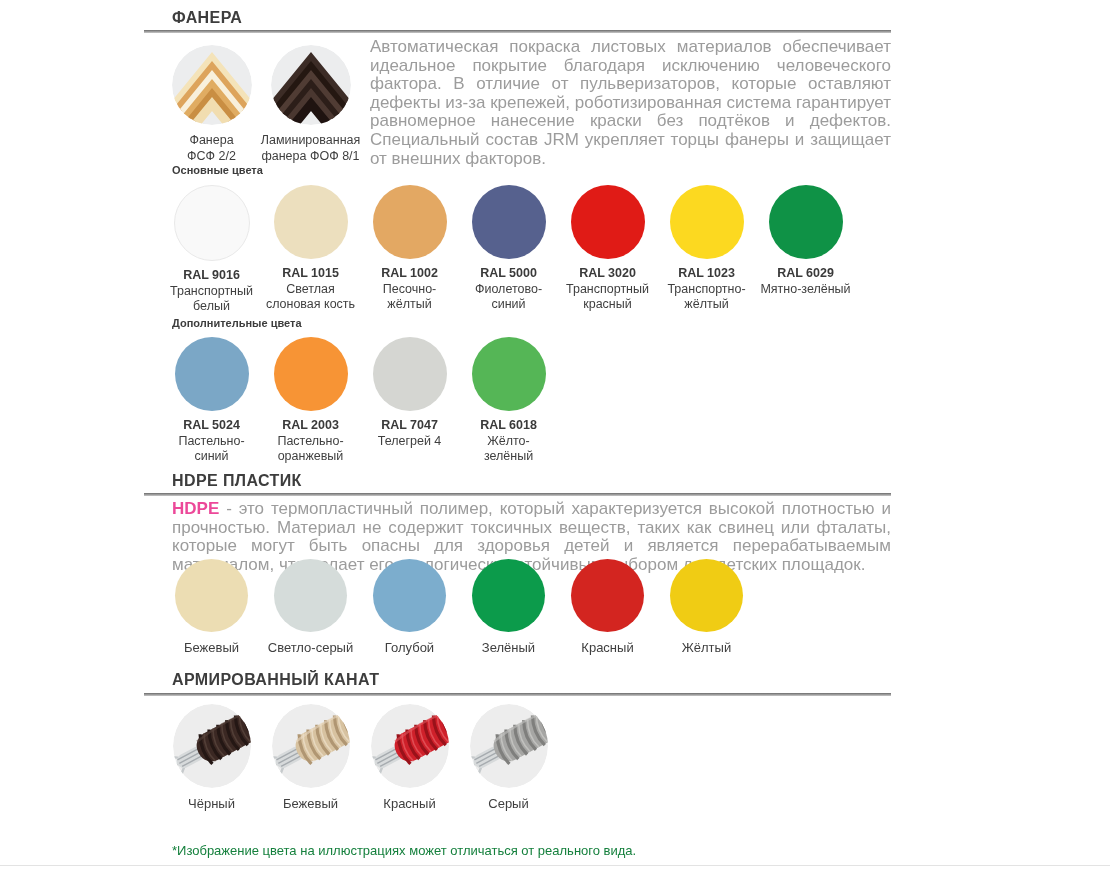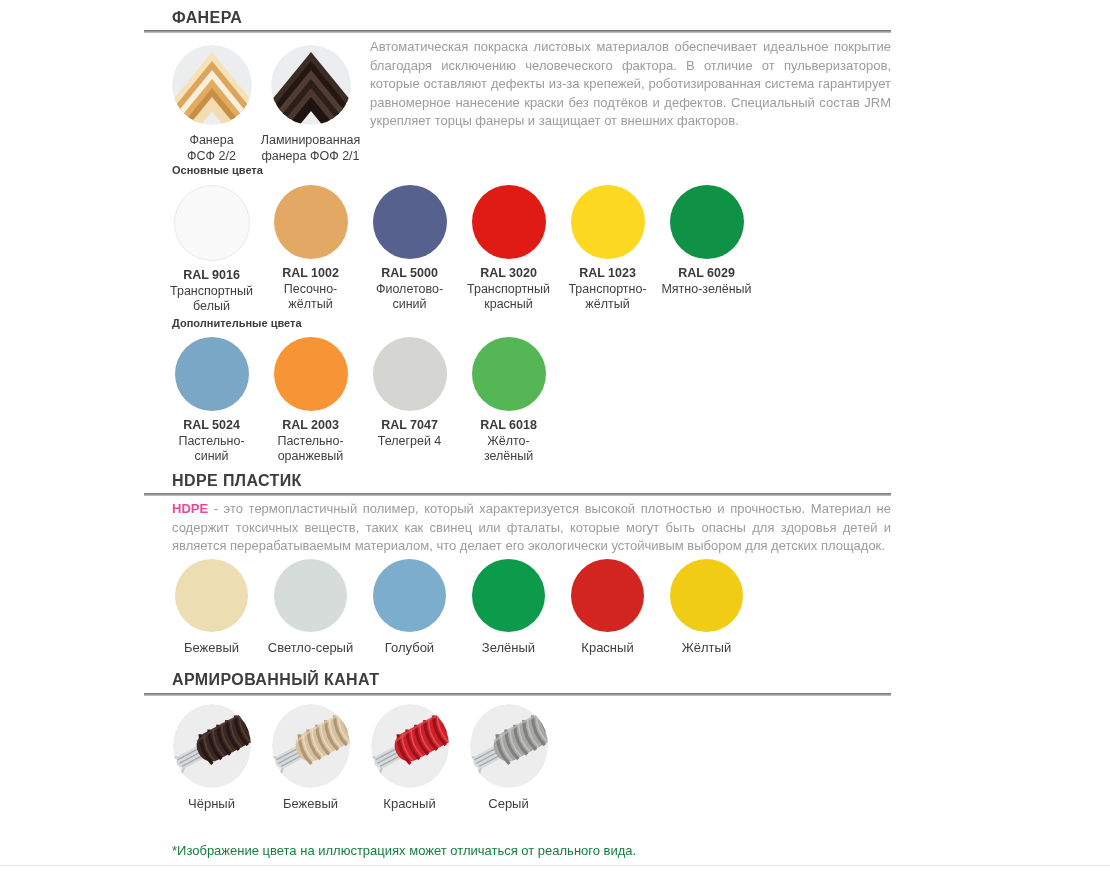--- a/index.html
+++ b/index.html
@@ -1,21 +1,21 @@
 <!DOCTYPE html>
 <html><head>
 <meta charset="utf-8">
 <style>
   html,body{margin:0;padding:0;background:#fff;}
   .page{position:relative;width:1110px;height:879px;background:#ffffff;overflow:hidden;
         font-family:"Liberation Sans", sans-serif;color:#3e3e3e;}
   .hdr{position:absolute;left:172px;font-weight:bold;font-size:16px;letter-spacing:.4px;color:#3d3d3d;}
   .rule{position:absolute;left:144px;width:747px;height:3px;
         background:linear-gradient(#6b6b6b,#c9c9c9);}
-  .para{position:absolute;color:#9c9c9c;font-size:13px;line-height:18.6px;
+  .para{position:absolute;color:#9c9c9c;font-size:17px;line-height:18.6px;
         text-align:justify;white-space:pre-line;}
   .para b{color:#ec4899;}
   .rowlab{position:absolute;left:172px;font-weight:bold;font-size:11px;color:#3c3c3c;}
   .swrow{position:absolute;left:162px;display:flex;}
   .sw{width:99px;display:flex;flex-direction:column;align-items:center;text-align:center;}
   .dot{width:74px;height:74px;border-radius:50%;flex:none;}
   .code{font-weight:bold;font-size:12.5px;color:#3a3a3a;margin-top:7px;line-height:15px;}
   .cname{font-size:12.5px;color:#3f3f3f;line-height:15px;white-space:pre-line;margin-top:1px;}
   .cname1{font-size:13px;color:#3f3f3f;margin-top:8px;text-align:right;}
   .matlabel{font-size:12.5px;color:#3f3f3f;line-height:15.5px;white-space:pre-line;
@@ -66,37 +66,43 @@
               <circle cx="40" cy="40" r="40" fill="#ecedee"></circle>
               <path d="M4 58 L40 14 L76 58" stroke="#3c2c26" stroke-width="9" fill="none"></path>
               <path d="M4 67 L40 23 L76 67" stroke="#241711" stroke-width="9" fill="none"></path>
               <path d="M4 76 L40 32 L76 76" stroke="#503c34" stroke-width="9" fill="none"></path>
               <path d="M4 85 L40 41 L76 85" stroke="#2c1e19" stroke-width="9" fill="none"></path>
               <path d="M4 94 L40 50 L76 94" stroke="#4a3730" stroke-width="9" fill="none"></path>
               <path d="M4 103 L40 59 L76 103" stroke="#1f1310" stroke-width="9" fill="none"></path>
             </g>
           </svg></span>
         <span class="matlabel">Ламинированная
-фанера ФОФ 2/1</span>
+фанера ФОФ 8/1</span>
       </div>
     </div>
 
   <div class="para" style="left:370px;top:38px;width:521px;">Автоматическая покраска листовых материалов обеспечивает идеальное покрытие благодаря исключению человеческого фактора. В отличие от пульверизаторов, которые оставляют дефекты из-за крепежей, роботизированная система гарантирует равномерное нанесение краски без подтёков и дефектов. Специальный состав JRM укрепляет торцы фанеры и защищает от внешних факторов.</div>
 
   <div class="rowlab" style="top:164px;">Основные цвета</div>
 
   <div class="swrow" style="top:185px;">
 
       <div class="sw">
         <span class="dot" style="background: rgb(249, 249, 249); border: 1px solid rgb(233, 233, 233);"></span>
         <span class="code">RAL 9016</span>
         <span class="cname">Транспортный
 белый</span>
       </div>
 
+      <div class="sw">
+        <span class="dot" style="background: rgb(236, 223, 190);"></span>
+        <span class="code">RAL 1015</span>
+        <span class="cname">Светлая
+слоновая кость</span>
+      </div>
 
       <div class="sw">
         <span class="dot" style="background: rgb(227, 168, 99);"></span>
         <span class="code">RAL 1002</span>
         <span class="cname">Песочно-
 жёлтый</span>
       </div>
 
       <div class="sw">
         <span class="dot" style="background: rgb(86, 97, 142);"></span>

